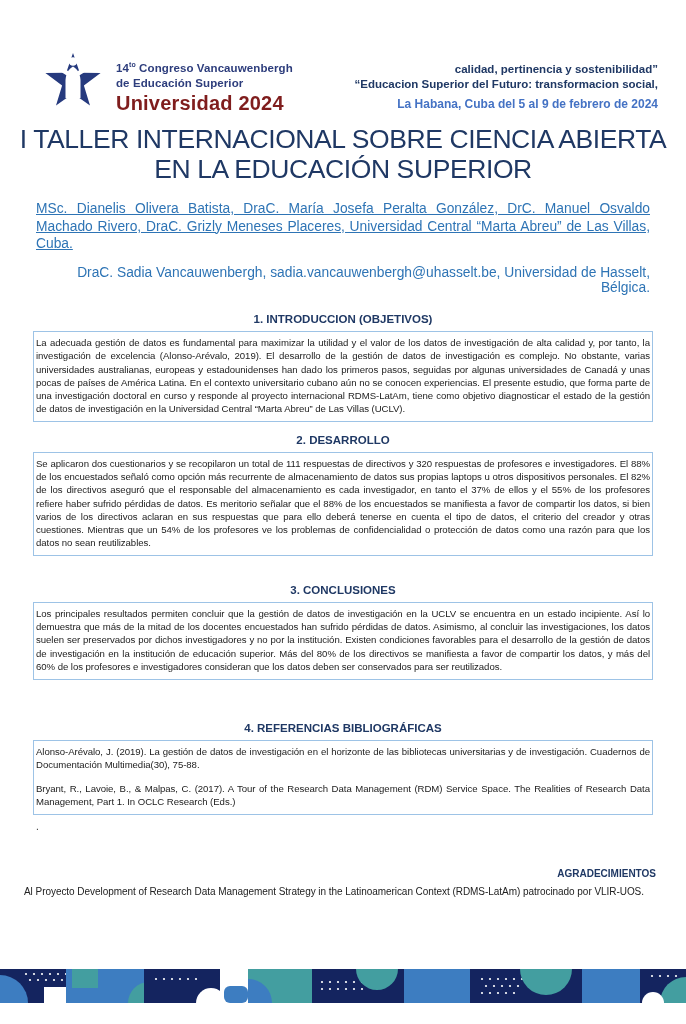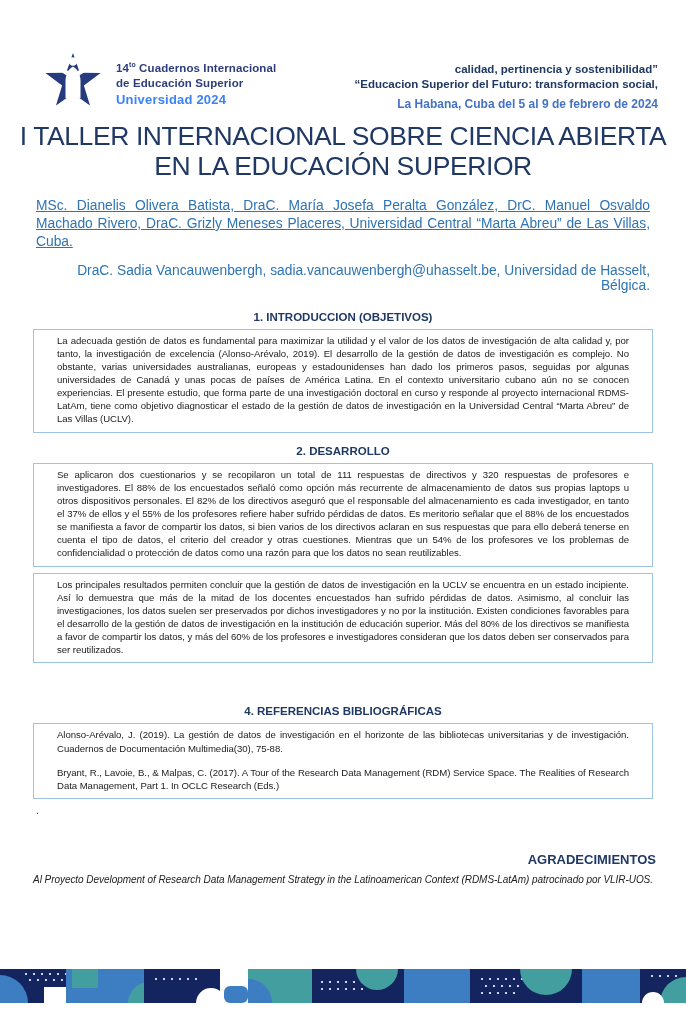--- a/index.html
+++ b/index.html
@@ -12,61 +12,61 @@
     position:relative; width:686px; height:1024px; background:#fff;
     font-family:"Liberation Sans", sans-serif; overflow:hidden;
   }
   
   .hdr{display:flex; justify-content:space-between; align-items:flex-start; padding:52px 28px 0 36px;}
   .hdr-left{display:flex; align-items:flex-start;}
   .logo-svg{width:76px; height:60px; flex:0 0 auto;}
   .congress-text{margin-left:4px; padding-top:8px;}
   .congress-line{font-size:11.5px; color:#2d3d7c; line-height:1.3; font-weight:bold; letter-spacing:.1px;}
   .congress-line sup{font-size:7px;}
-  .brand{font-size:13px; font-weight:bold; color:#3b82f6; margin-top:1px; letter-spacing:.2px;}
+  .brand{font-size:20px; font-weight:bold; color:#7f1d1d; margin-top:1px; letter-spacing:.2px;}
   .hdr-right{text-align:right; padding-top:10px;}
   .slogan{font-size:11.5px; font-weight:bold; color:var(--navy); line-height:1.3;}
   .venue{font-size:12px; font-weight:bold; color:var(--venue); margin-top:5px;}
   
   .title{margin:10px 18px 0; text-align:center; font-size:26.5px; letter-spacing:-.4px;
          color:var(--navy); line-height:1.13; font-weight:normal;}
   .subtitle{margin:13px 40px 0; text-align:center; font-size:18px; color:var(--royal); line-height:1.17; font-weight:normal;}
   .authors{margin:15px 36px 0; text-align:justify; font-size:13.8px; color:var(--royal); line-height:1.3;text-decoration:underline;}
   .authors-intl{margin:12px 36px 0; text-align:right; font-size:13.8px; color:var(--royal);}
   
   .sec-h{text-align:center; font-size:11.5px; font-weight:bold; color:var(--navy);}
   .sec-h.h1{margin-top:18px;} .sec-h.h2{margin-top:12px;} .sec-h.h3{margin-top:28px;} .sec-h.h4{margin-top:42px;}
-  .box{margin:6px 33px 0; border:1px solid var(--box-border); padding:4px 23px;
+  .box{margin:6px 33px 0; border:1px solid var(--box-border); padding:4px 2px;
        font-size:9.6px; color:var(--body-ink); text-align:justify; line-height:1.37; letter-spacing:-.05px;}
   .box p{margin:0 0 11px 0;} .box p:last-child{margin-bottom:2px;}
   .stray-dot{margin:6px 36px 0; font-size:10px; color:#333;}
   
-  .ack-h{margin:36px 30px 0; text-align:right; font-size:13px; font-weight:bold; color:var(--navy);}
-  .ack-b{margin:7px 24px 0; text-align:center; font-size:10px; color:#222; letter-spacing:-.05px;font-style:italic;}
+  .ack-h{margin:36px 30px 0; text-align:right; font-size:10px; font-weight:bold; color:var(--navy);}
+  .ack-b{margin:7px 24px 0; font-size:10px; color:#222; letter-spacing:-.05px;}
   
   .band{position:absolute; left:0; top:969px; width:686px; height:34px;}
   .c-navy{fill:var(--band-navy);} .c-blue{fill:var(--band-blue);} .c-teal{fill:var(--band-teal);} .c-white{fill:#ffffff;}
   .dot{fill:#ffffff;}
 </style>
 </head>
 <body>
 
 <div class="page">
 
   <div class="hdr">
     <div class="hdr-left">
       <svg class="logo-svg" viewBox="0 0 74 60" aria-hidden="true">
         <polygon points="36,1 42.8,20.7 63.6,21 46.9,33.6 53,53.5 36,41.5 19,53.5 25.1,33.6 8.4,21 29.2,20.7" fill="#263a7e"></polygon>
         <circle cx="36" cy="9.5" r="4.3" fill="#ffffff"></circle>
         <path d="M36,14.5 C31,17.5 29,22 28.5,28 L28.5,46 L43.5,46 L43.5,28 C43,22 41,17.5 36,14.5 Z" fill="#ffffff"></path>
         <path d="M30,21 Q24,18 20.5,11" stroke="#ffffff" stroke-width="4.5" fill="none" stroke-linecap="round"></path>
         <path d="M42,21 Q48,18 51.5,11" stroke="#ffffff" stroke-width="4.5" fill="none" stroke-linecap="round"></path>
       </svg>
       <div class="congress-text">
-        <div class="congress-line"><span>14</span><sup>to</sup><span> Cuadernos Internacional</span></div>
+        <div class="congress-line"><span>14</span><sup>to</sup><span> Congreso Vancauwenbergh</span></div>
         <div class="congress-line">de Educación Superior</div>
         <div class="brand">Universidad 2024</div>
       </div>
     </div>
     <div class="hdr-right">
       <div class="slogan">calidad, pertinencia y sostenibilidad”</div>
       <div class="slogan">“Educacion Superior del Futuro: transformacion social,</div>
       <div class="venue">La Habana, Cuba del 5 al 9 de febrero de 2024</div>
     </div>
   </div>
@@ -79,20 +79,21 @@
   <div class="sec-h h1">1. INTRODUCCION (OBJETIVOS)</div>
   <div class="box">
     <p>La adecuada gestión de datos es fundamental para maximizar la utilidad y el valor de los datos de investigación de alta calidad y, por tanto, la investigación de excelencia (Alonso-Arévalo, 2019). El desarrollo de la gestión de datos de investigación es complejo. No obstante, varias universidades australianas, europeas y estadounidenses han dado los primeros pasos, seguidas por algunas universidades de Canadá y unas pocas de países de América Latina. En el contexto universitario cubano aún no se conocen experiencias. El presente estudio, que forma parte de una investigación doctoral en curso y responde al proyecto internacional RDMS-LatAm, tiene como objetivo diagnosticar el estado de la gestión de datos de investigación en la Universidad Central “Marta Abreu” de Las Villas (UCLV).</p>
   </div>
 
   <div class="sec-h h2">2. DESARROLLO</div>
   <div class="box">
     <p>Se aplicaron dos cuestionarios y se recopilaron un total de 111 respuestas de directivos y 320 respuestas de profesores e investigadores. El 88% de los encuestados señaló como opción más recurrente de almacenamiento de datos sus propias laptops u otros dispositivos personales. El 82% de los directivos aseguró que el responsable del almacenamiento es cada investigador, en tanto el 37% de ellos y el 55% de los profesores refiere haber sufrido pérdidas de datos. Es meritorio señalar que el 88% de los encuestados se manifiesta a favor de compartir los datos, si bien varios de los directivos aclaran en sus respuestas que para ello deberá tenerse en cuenta el tipo de datos, el criterio del creador y otras cuestiones. Mientras que un 54% de los profesores ve los problemas de confidencialidad o protección de datos como una razón para que los datos no sean reutilizables.</p>
   </div>
 
+  <div class="sec-h h3">3. CONCLUSIONES</div>
   <div class="box">
     <p>Los principales resultados permiten concluir que la gestión de datos de investigación en la UCLV se encuentra en un estado incipiente. Así lo demuestra que más de la mitad de los docentes encuestados han sufrido pérdidas de datos. Asimismo, al concluir las investigaciones, los datos suelen ser preservados por dichos investigadores y no por la institución. Existen condiciones favorables para el desarrollo de la gestión de datos de investigación en la institución de educación superior. Más del 80% de los directivos se manifiesta a favor de compartir los datos, y más del 60% de los profesores e investigadores consideran que los datos deben ser conservados para ser reutilizados.</p>
   </div>
 
   <div class="sec-h h4">4. REFERENCIAS BIBLIOGRÁFICAS</div>
   <div class="box">
     <p>Alonso-Arévalo, J. (2019). La gestión de datos de investigación en el horizonte de las bibliotecas universitarias y de investigación. Cuadernos de Documentación Multimedia(30), 75-88.</p>
     <p>Bryant, R., Lavoie, B., &amp; Malpas, C. (2017). A Tour of the Research Data Management (RDM) Service Space. The Realities of Research Data Management, Part 1. In OCLC Research (Eds.)</p>
   </div>
   <div class="stray-dot">.</div>

